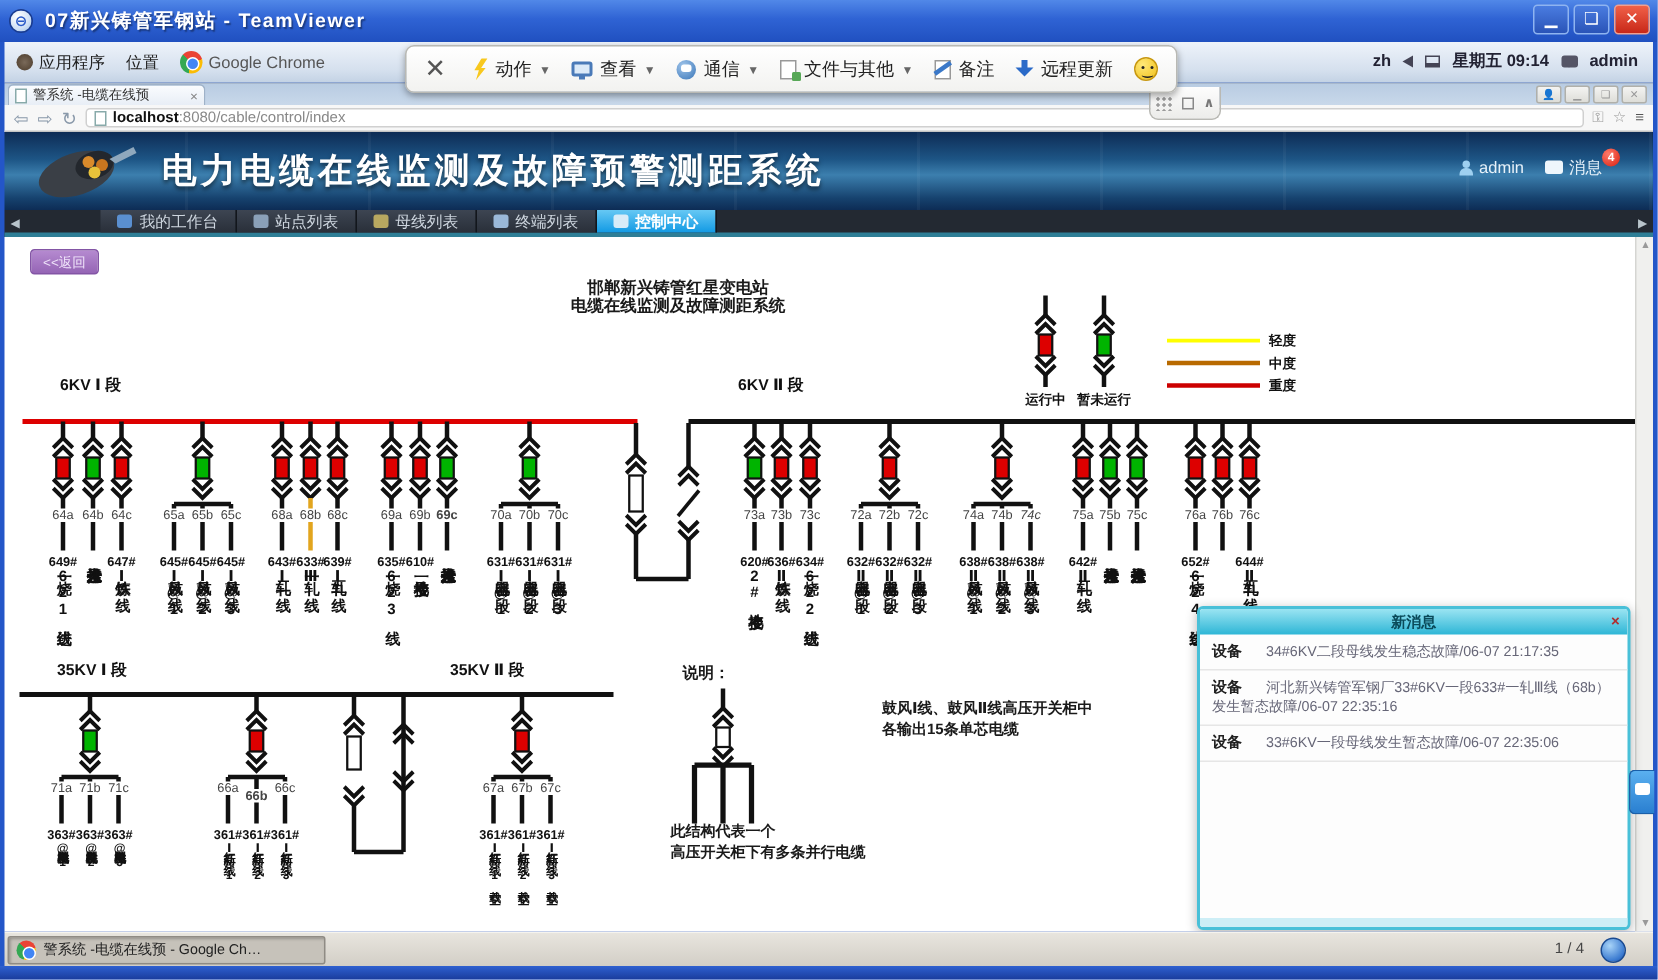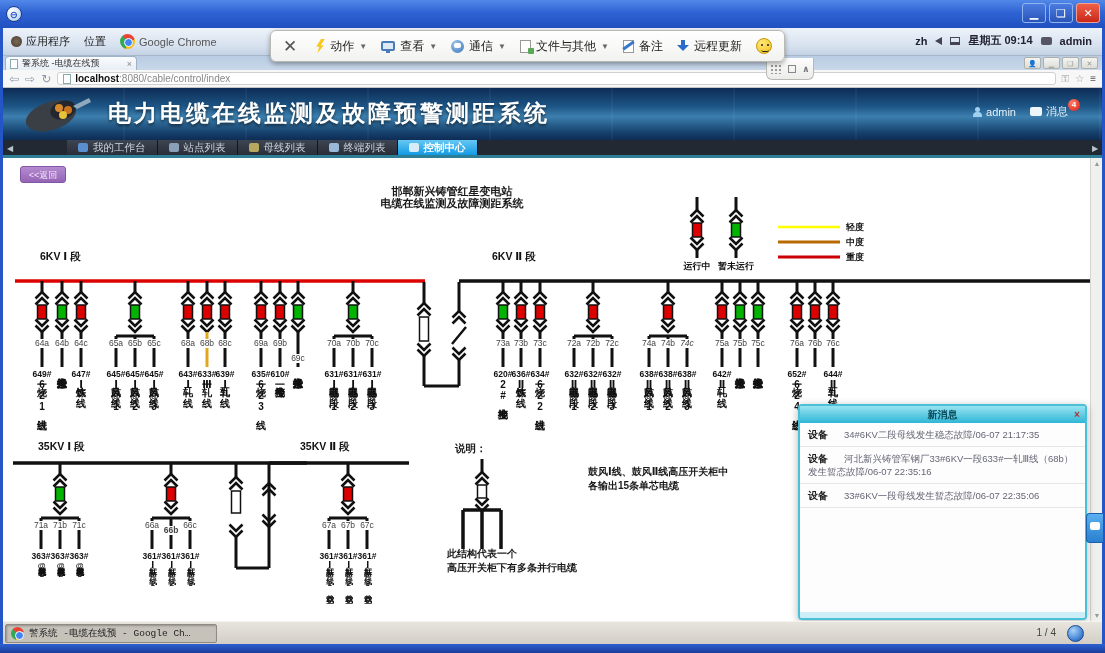--- a/index.html
+++ b/index.html
@@ -141,31 +141,32 @@
 
   
   #feedback-tab { position:absolute; left:1086px; top:513px; width:17px; height:30px; z-index:9;
     background:linear-gradient(180deg,#5ab0f0,#2a7fd0); border:1px solid #1a5fa8; border-right:none; border-radius:4px 0 0 4px; }
   #feedback-tab .bub { position:absolute; left:3px; top:8px; width:10px; height:8px; background:#fff; border-radius:2px; }
   #feedback-tab .bub::after { content:""; position:absolute; left:2px; bottom:-3px; border:3px solid transparent; border-top-color:#fff; }
 
   
   #taskbar { position:absolute; left:3px; top:621px; width:1099px; height:23px; background:linear-gradient(180deg,#e8e5de,#d2cec6); border-top:1px solid #f5f3ee; z-index:10; }
   #task-btn { position:absolute; left:2px; top:2px; width:212px; height:19px; background:#c6c2ba; border:1px solid #8f8b84; border-radius:2px; box-shadow:inset 1px 1px 2px rgba(0,0,0,.25); display:flex; align-items:center; gap:5px; padding:0 5px; }
-  #task-btn span.lbl { font-size:9.5px; color:#222; white-space:nowrap; overflow:hidden;font-family:Liberation Mono, monospace; }
+  #task-btn span.lbl { font-size:9.5px; color:#222; white-space:nowrap; overflow:hidden; }
   #pager { position:absolute; right:46px; top:5px; font-size:10px; color:#444; }
   #task-orb { position:absolute; right:18px; top:3px; width:17px; height:17px; border-radius:50%; background:radial-gradient(circle at 35% 30%,#a8d4f8,#3a7ad0 70%,#1a4a98); border:1px solid #1a4a90; }
 </style>
 </head>
 <body>
 
 <div id="stage">
 
   <div id="tv-titlebar">
     <span class="tv-ico">⊖</span>
+    <span id="tv-title">07新兴铸管军钢站 - TeamViewer</span>
     <span id="tv-winbtns">
       <span class="wbtn">▁</span>
       <span class="wbtn">❏</span>
       <span class="wbtn close">✕</span>
     </span>
   </div>
   <div id="frame-left"></div>
   <div id="frame-right"></div>
   <div id="tv-bottom"></div>
 
@@ -587,21 +588,21 @@
         <div class="fid" style="left: 261px; top: 339px;">69a</div>
         <div class="flabel" style="left: 261px; top: 370px;">
           <div class="lh">635#</div>
           <div class="lv">一烧623线</div>
         </div>
         <div class="fid" style="left: 280px; top: 339px;">69b</div>
         <div class="flabel" style="left: 280px; top: 370px;">
           <div class="lh">610#</div>
           <div class="lv">一号接地变</div>
         </div>
-        <div class="fid" style="left: 298px; top: 354px;">69c</div>
+        <div class="fid" style="left: 298px; top: 339px; font-weight: bold;">69c</div>
         <div class="flabel" style="left: 298px; top: 370px;">
           <div class="lv">未投运未悬挂</div>
         </div>
         <div class="fid" style="left: 334px; top: 339px;">70a</div>
         <div class="flabel" style="left: 334px; top: 370px;">
           <div class="lh">631#</div>
           <div class="lv">电容器Ⅰ段@1</div>
         </div>
         <div class="fid" style="left: 353px; top: 339px;">70b</div>
         <div class="flabel" style="left: 353px; top: 370px;">

